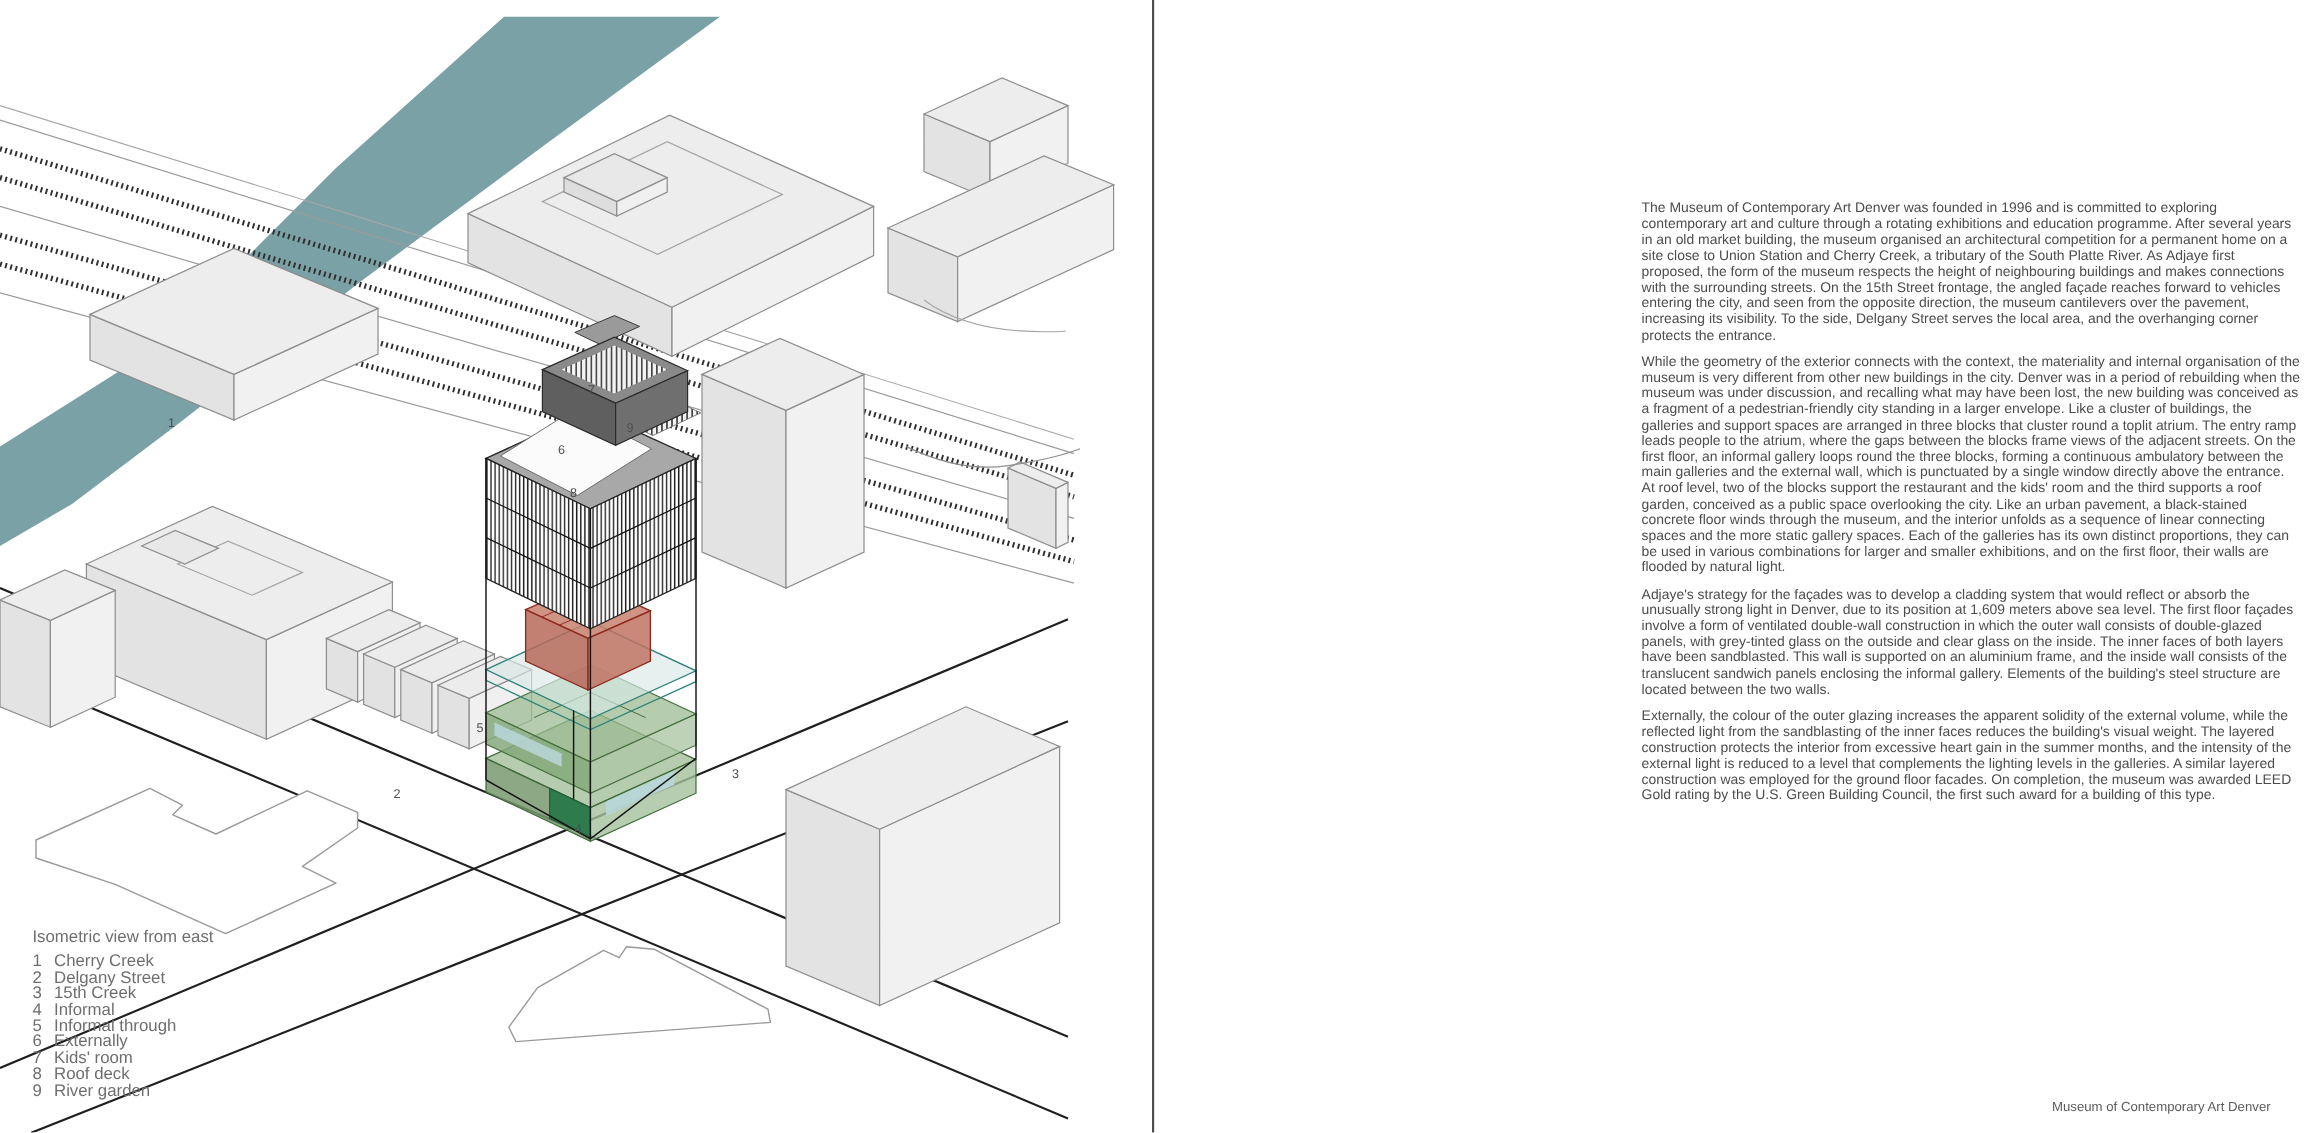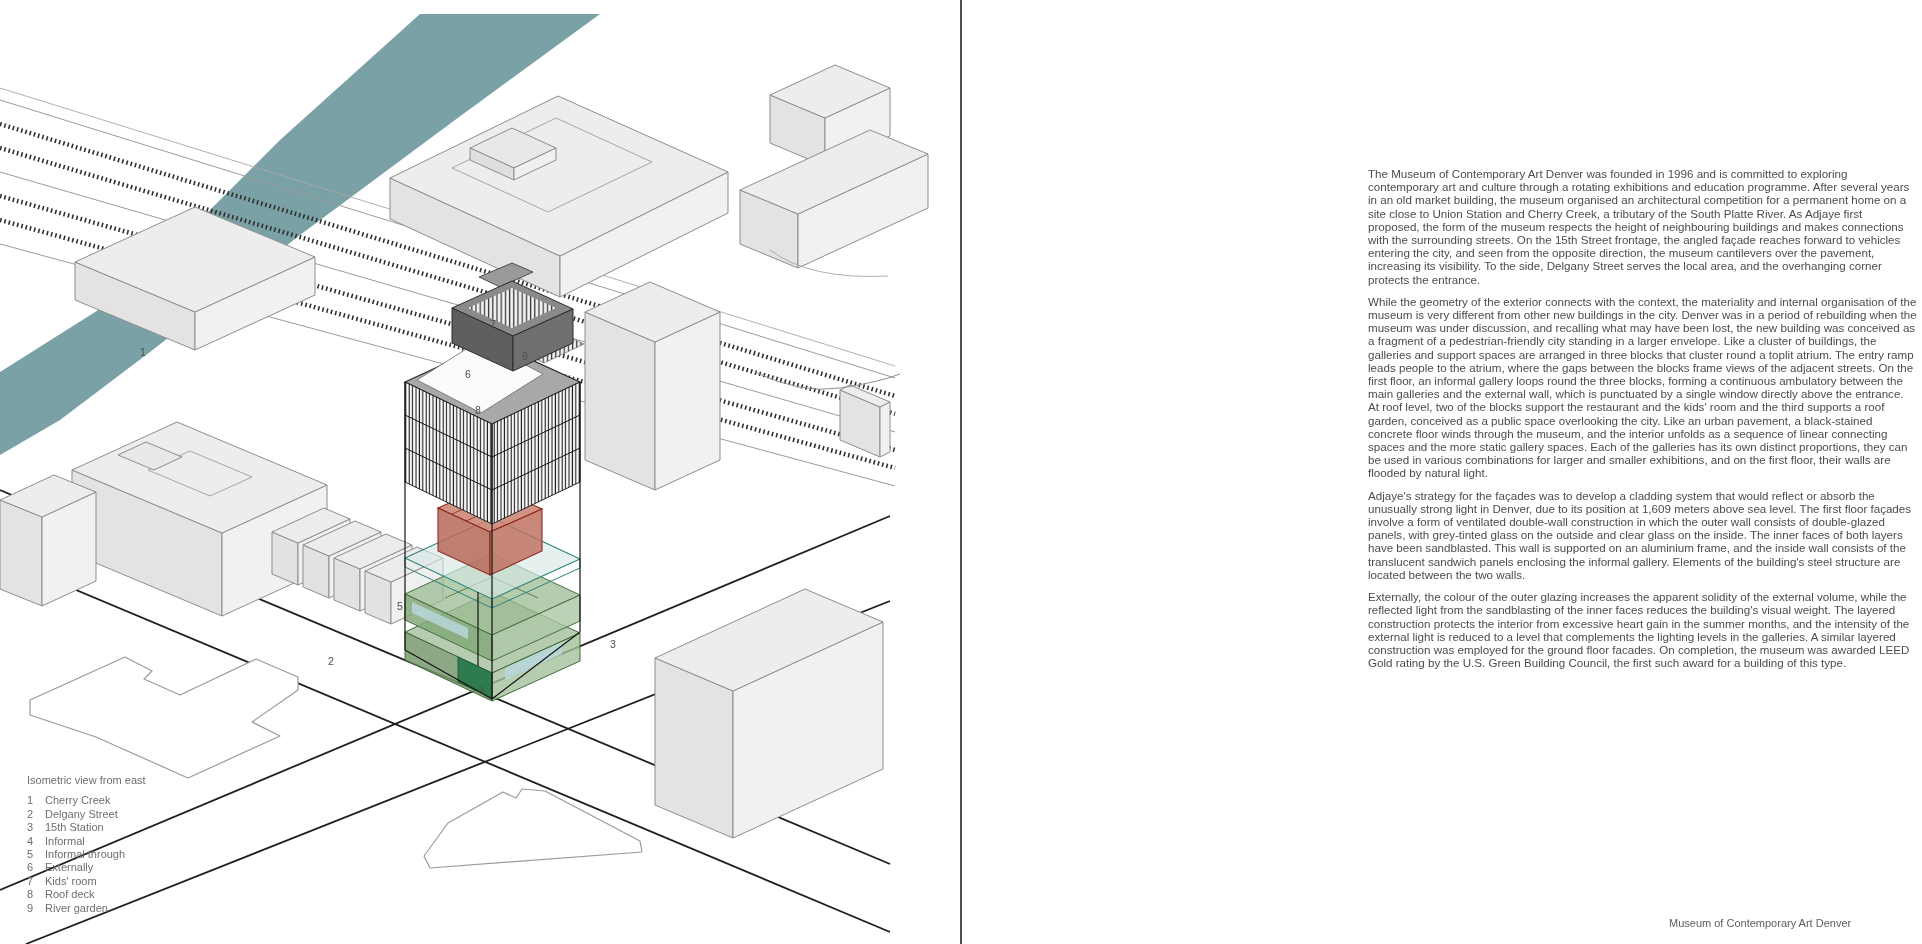--- a/index.html
+++ b/index.html
@@ -3,31 +3,31 @@
 <meta charset="utf-8">
 <style>
   html,body{margin:0;padding:0;background:#ffffff;}
   body{font-family:"Liberation Sans",sans-serif;}
   .spread{position:relative;width:1922px;height:944px;background:#fff;overflow:hidden;}
   .page{position:absolute;top:0;height:944px;background:#fff;}
   .page-left{left:0;width:960px;}
   .page-right{left:962px;width:1036px;}
   .divider{position:absolute;left:960px;top:0;width:2px;height:944px;background:#4d4d4d;}
   .figure-svg{position:absolute;left:0;top:0;}
-  .caption{position:absolute;left:27px;top:774px;color:#6e6e6e;font-size:11px;line-height:13.4px;}
+  .caption{position:absolute;left:27px;top:774px;color:#6e6e6e;font-size:14px;line-height:13.4px;}
   .caption-title{margin-bottom:7px;}
   .caption-row{display:flex;}
   .caption-num{width:18px;flex:0 0 18px;}
   .pagenum{position:absolute;color:#6e6e6e;font-size:11px;}
   .pn-left{left:27px;top:914px;margin-top:42px;}
   .textblock{position:absolute;left:406px;top:167px;width:549px;color:#4c4c4c;
              font-size:11.6px;line-height:13.2px;text-align:left;}
   .textblock p{margin:0 0 9px 0;}
   .footer{position:absolute;top:917px;left:0;width:952px;font-size:11px;color:#5c5c5c;}
-  .footer-title{position:absolute;left:707px;top:0;}
+  .footer-title{position:absolute;left:748px;top:0;}
   .pn-right{position:absolute;left:986px;top:0;}
   .figure-label{font-size:10.5px;fill:#4e4e4e;font-family:"Liberation Sans",sans-serif;}
 </style>
 </head>
 <body>
 
 <div class="spread">
 
   <div class="page page-left">
 
@@ -220,21 +220,21 @@
       <div class="caption-row">
         <span class="caption-num">1</span>
         <span>Cherry Creek</span>
       </div>
       <div class="caption-row">
         <span class="caption-num">2</span>
         <span>Delgany Street</span>
       </div>
       <div class="caption-row">
         <span class="caption-num">3</span>
-        <span>15th Station</span>
+        <span>15th Creek</span>
       </div>
       <div class="caption-row">
         <span class="caption-num">4</span>
         <span>Informal</span>
       </div>
       <div class="caption-row">
         <span class="caption-num">5</span>
         <span>Informal through</span>
       </div>
       <div class="caption-row">

